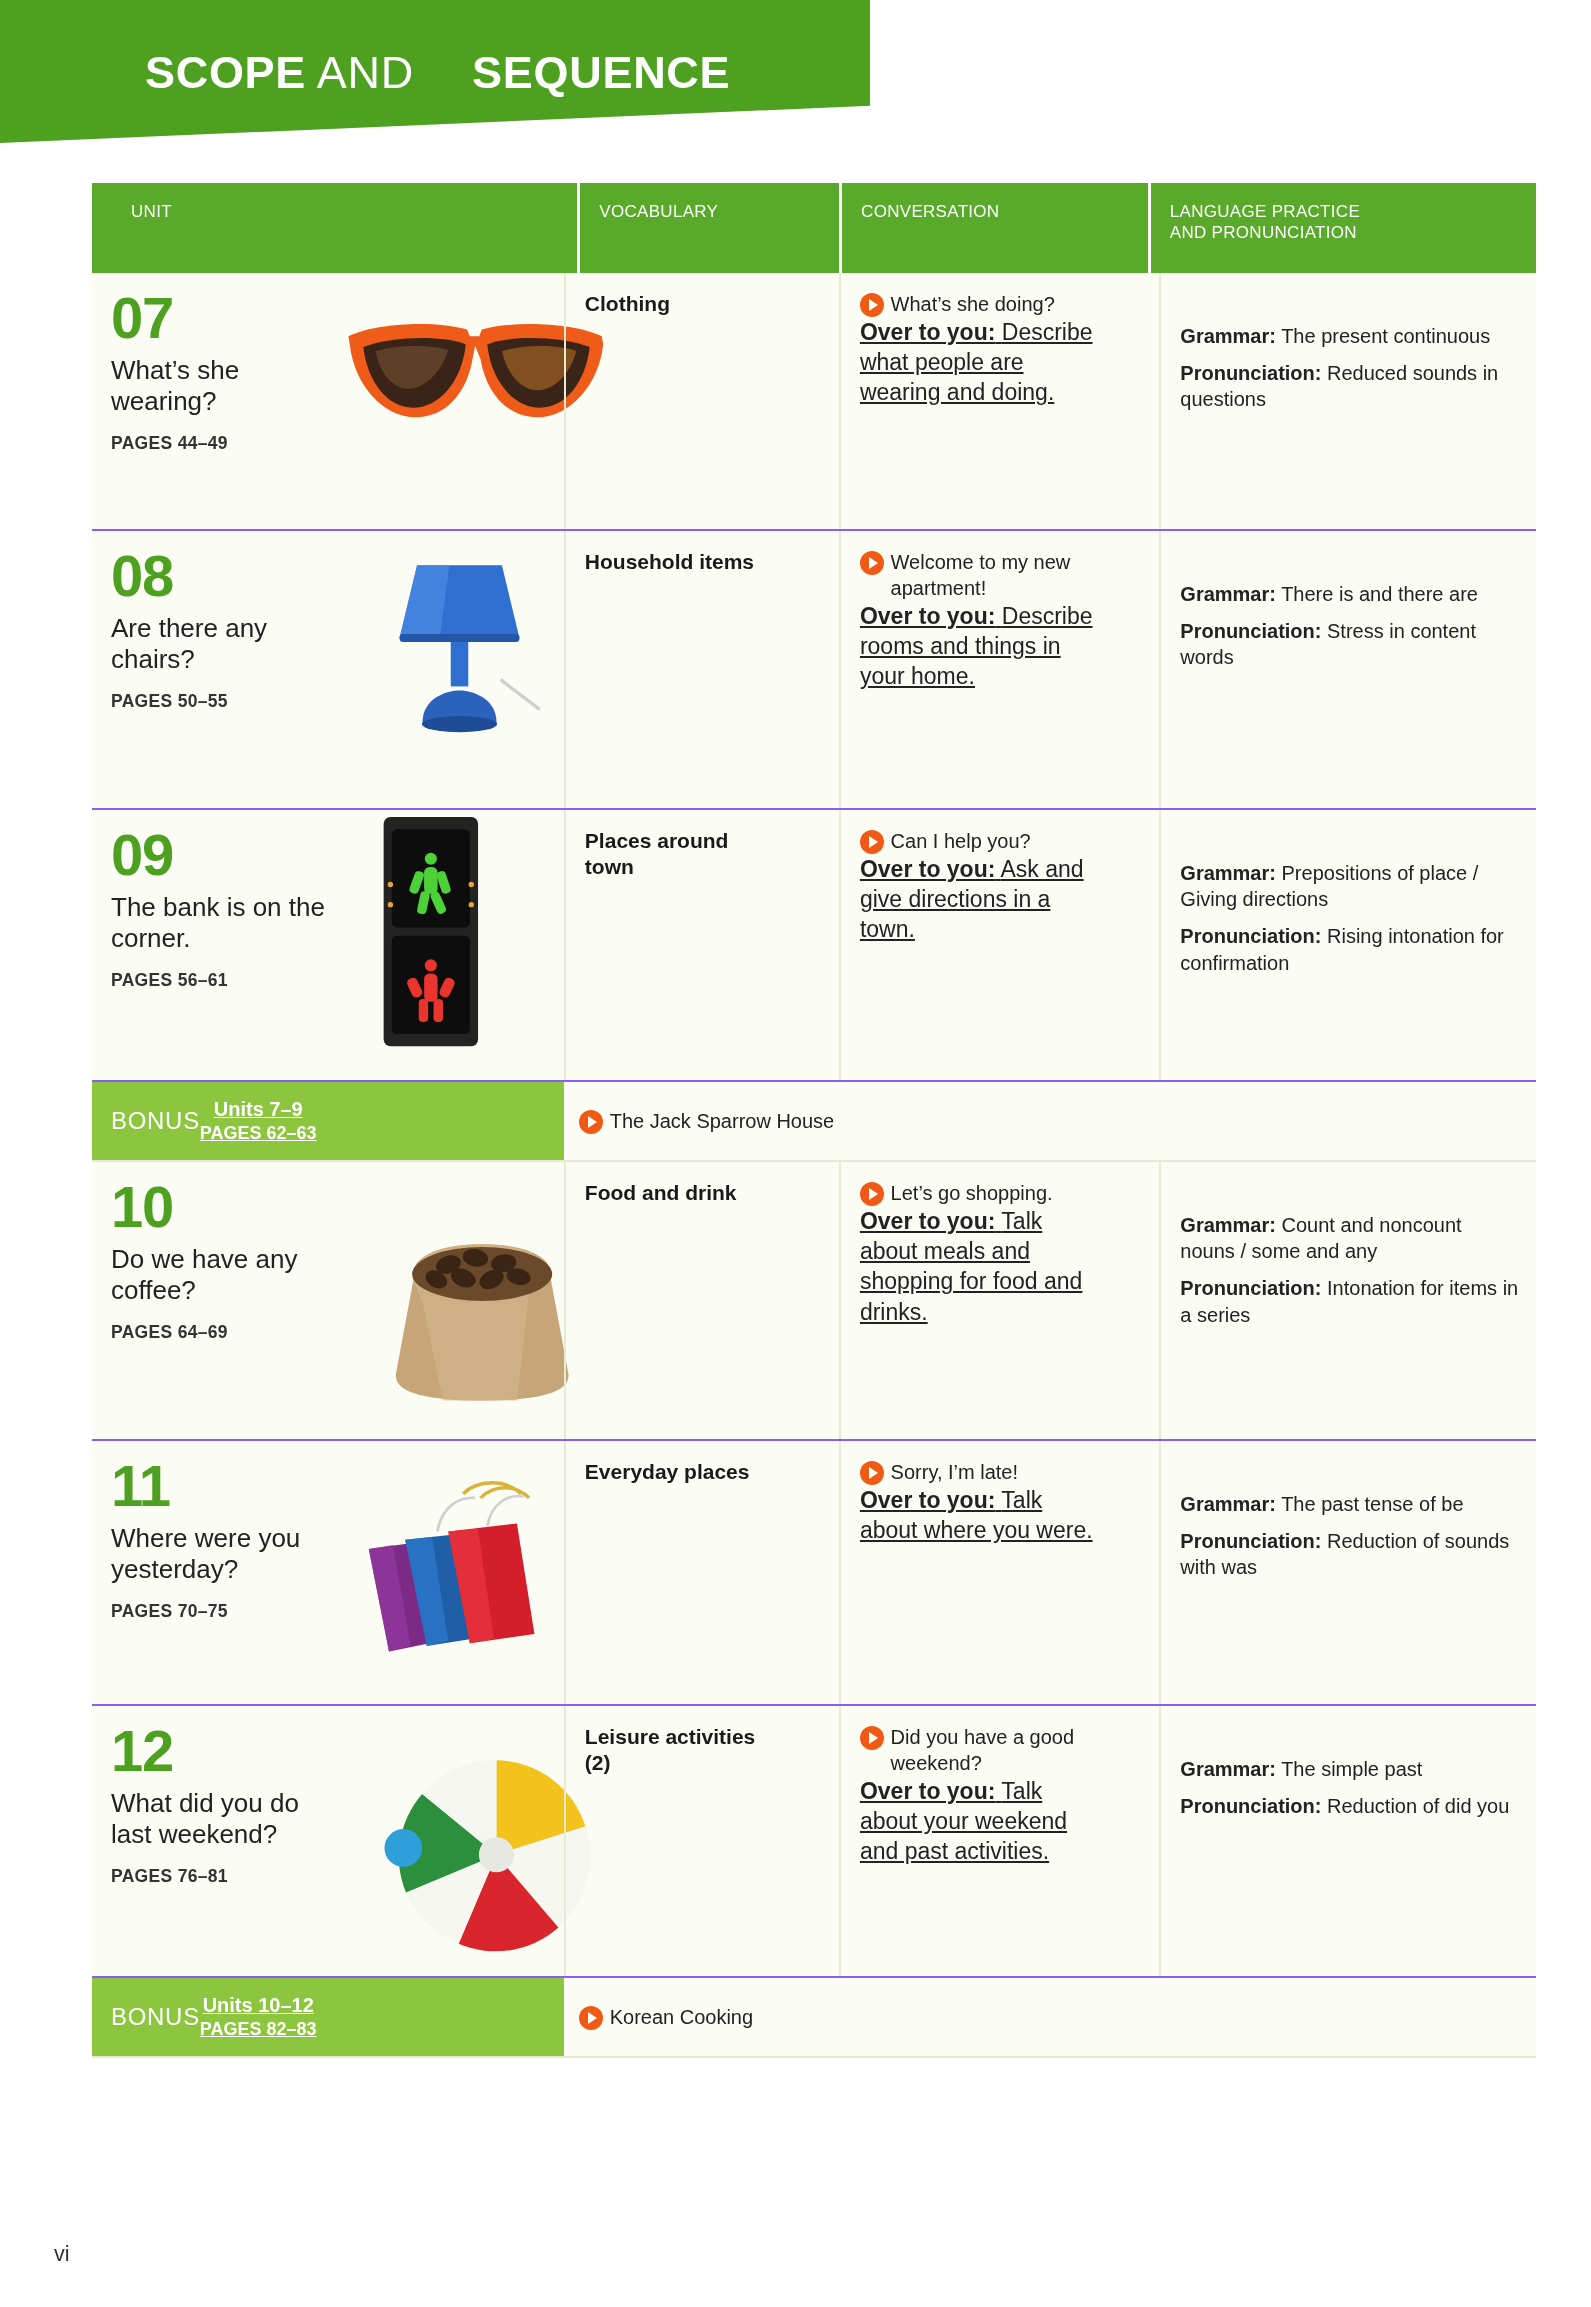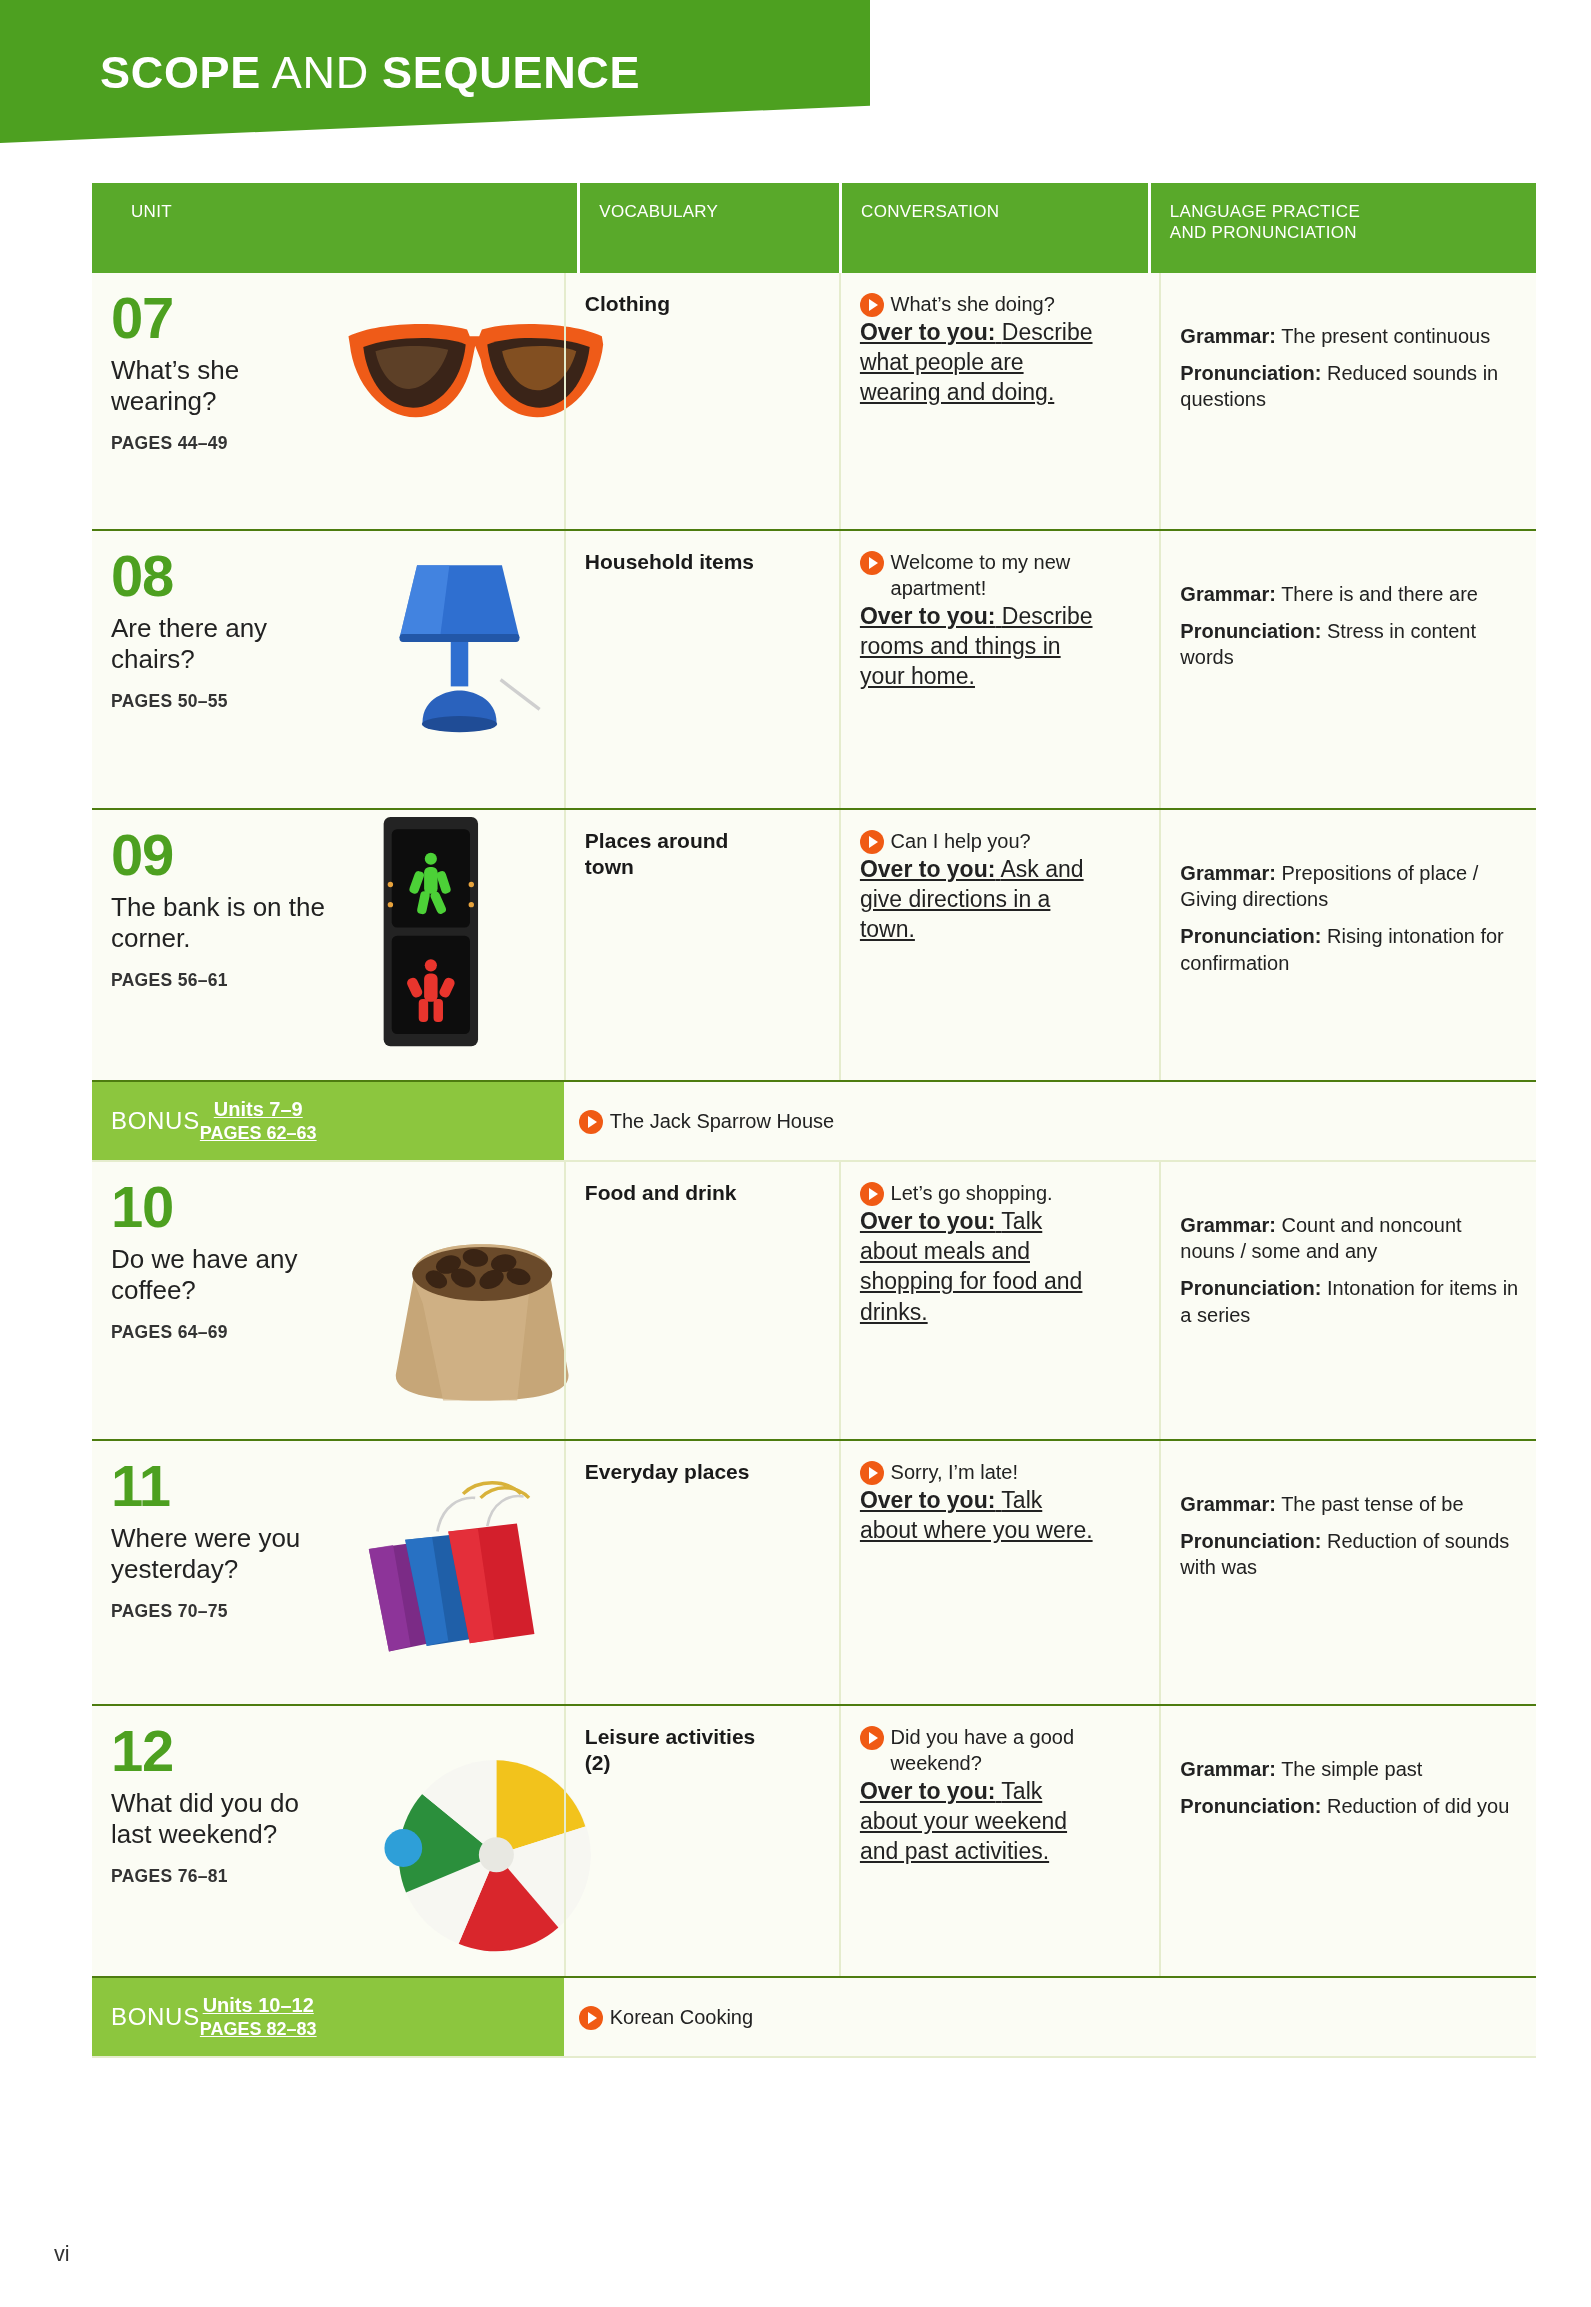--- a/index.html
+++ b/index.html
@@ -26,21 +26,21 @@
     clip-path: polygon(0 0, 100% 0, 100% 74%, 0 100%);
   }
   .header-title {
     position: absolute;
     top: 47px;
     left: 100px;
     font-size: 45px;
     letter-spacing: 0.7px;
     color: #ffffff;
   }
-  .header-title .bold { font-weight: bold; }
+  .header-title .bold { font-weight: bold; margin-left: 45px; }
   .header-title .light { font-weight: normal; }
 
   
   .table-wrap {
     position: absolute;
     left: 92px;
     top: 183px;
     width: 1444px;
   }
 
@@ -65,21 +65,21 @@
     margin-left: 20px;
   }
   .th.divider { border-left: 3.4px solid #ffffff; }
   .th-two-line { line-height: 1.22; }
 
   
   .row {
     display: flex;
     position: relative;
     background: #fbfcf4;
-    border-bottom: 2px solid #4d7c0f;
+    border-bottom: 2px solid #8b5cf6;
     gap: 40px;
   }
   .cell {
     box-sizing: border-box;
     padding: 17.5px 17.5px 20px 19px;
     position: relative;
   }
   .cell.sep { border-left: 2px solid #e5eccd; }
 
   .unit-num {

